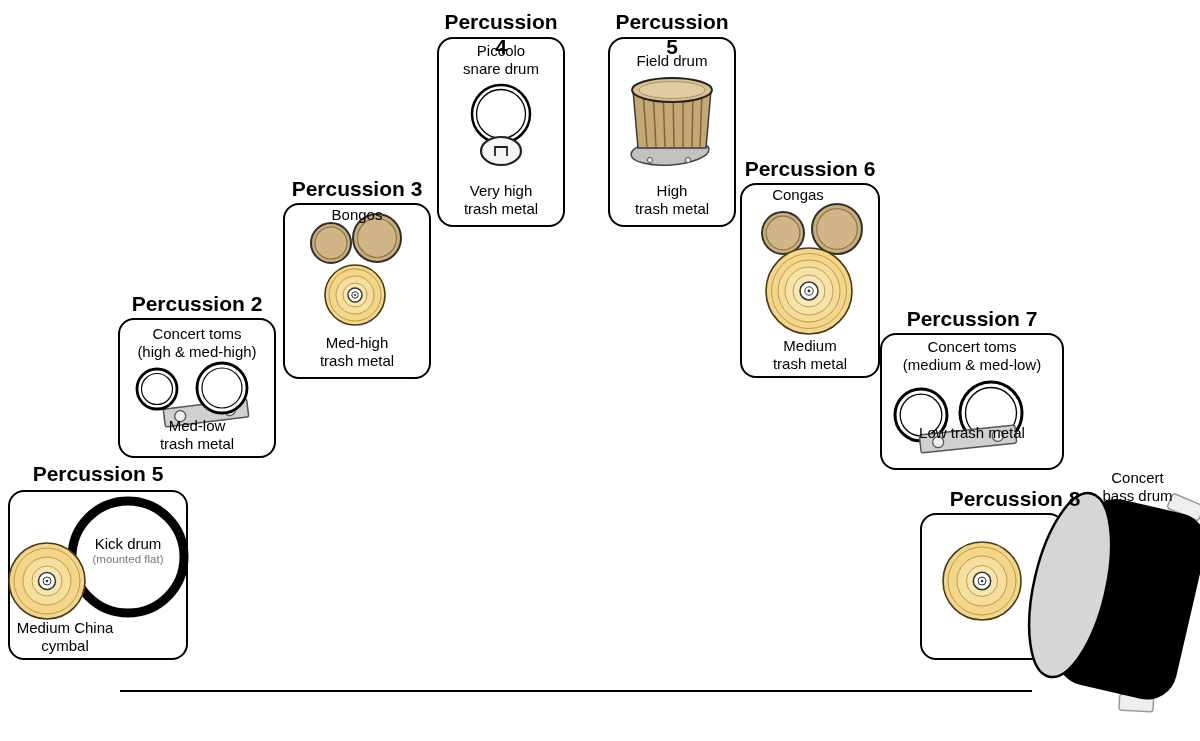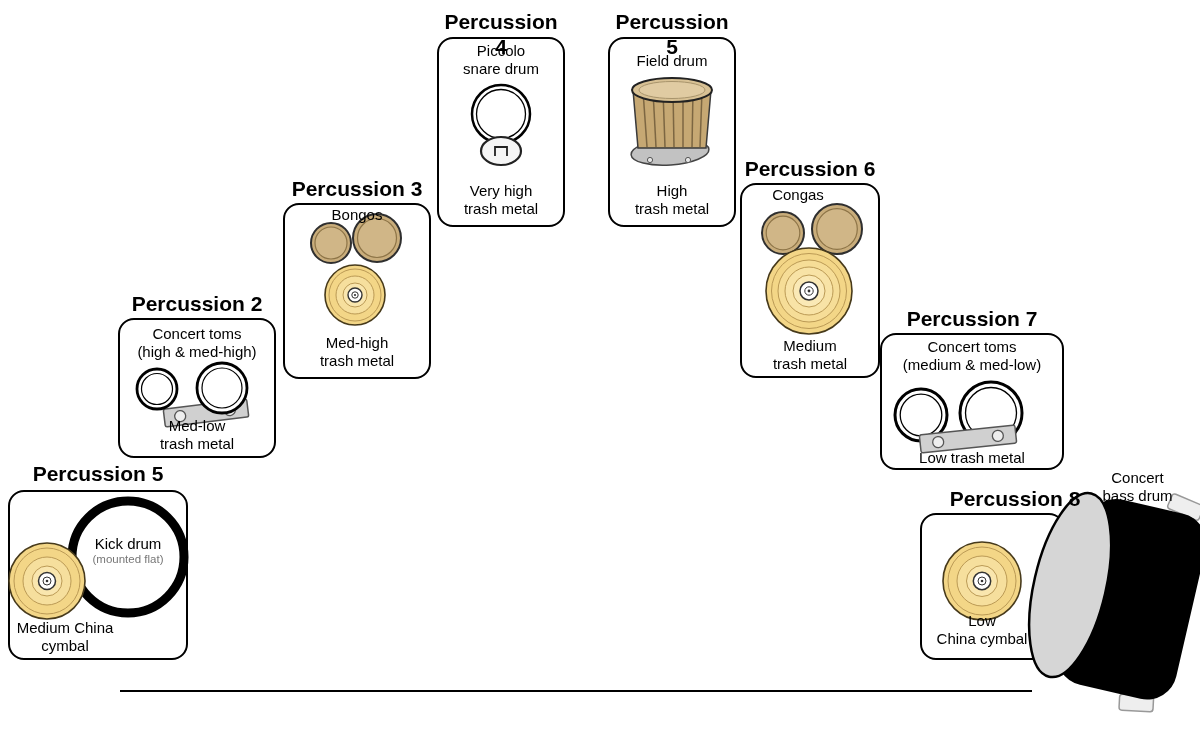--- a/index.html
+++ b/index.html
@@ -176,22 +176,20 @@
   <div class="t label" style="left:610px;top:52px;width:124px">Field drum</div>
   <div class="t label" style="left:610px;top:182px;width:124px">High
 trash metal</div>
 
   <div class="t label" style="left:742px;top:186px;width:112px">Congas</div>
   <div class="t label" style="left:742px;top:337px;width:136px">Medium
 trash metal</div>
 
   <div class="t label" style="left:882px;top:338px;width:180px">Concert toms
 (medium &amp; med-low)</div>
-  <div class="t label" style="left:882px;top:449px;width:180px">Low trash metal</div>
+  <div class="t label" style="left:882px;top:424px;width:180px">Low trash metal</div>
 
-  <div class="t label" style="left:922px;top:612px;width:120px">Low
-China cymbal</div>
   <div class="t label" style="left:1080px;top:469px;width:115px">Concert
 bass drum</div>
 
   <div class="audience-line"></div>
 
 </div>
 
 </body></html>

